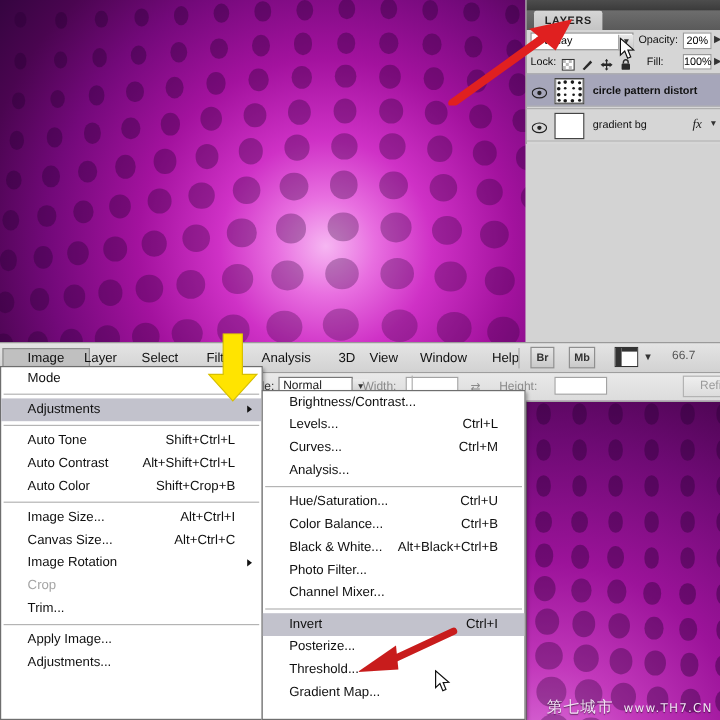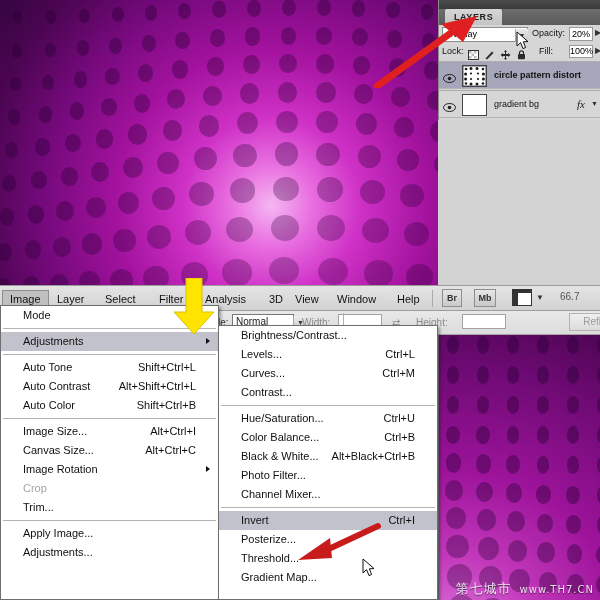--- a/index.html
+++ b/index.html
@@ -121,21 +121,21 @@
   
   .greybg{position:absolute;left:438px;top:120px;width:162px;height:210px;background:#d3d3d3;}
 
   
   .menubar{
     position:absolute;left:0;top:285px;width:600px;height:26px;
     background:linear-gradient(#e4e4e4,#d2d2d2);
     border-top:1px solid #9a9a9a;border-bottom:1px solid #9e9e9e;box-sizing:border-box;
   }
   .mi{
-    position:absolute;top:4px;height:18px;line-height:18px;padding:0 7px;
+    position:absolute;top:4px;height:18px;line-height:18px;padding:0 20px;
     font-size:11px;color:#111;
   }
   .mi.active{background:#c0c0c0;border:1px solid #8d8d8d;box-sizing:border-box;line-height:16px;}
   .mb-sep{position:absolute;left:432px;top:290px;width:1px;height:17px;background:#a9a9a9;}
   .btn-sq{
     position:absolute;top:289px;height:18px;
     background:linear-gradient(#e6e6e6,#c9c9c9);
     border:1px solid #8f8f8f;box-sizing:border-box;
     font-size:9px;font-weight:bold;color:#333;text-align:center;line-height:16px;
   }
@@ -527,37 +527,37 @@
   </div>
   <div class="opt-div"></div>
 
   <div class="menu" id="image-menu">
       <div class="item"><span>Mode</span><span class="sub"></span></div>
       <div class="sep"></div>
       <div class="item hl"><span>Adjustments</span><span class="sub"></span></div>
       <div class="sep"></div>
       <div class="item"><span>Auto Tone</span><span class="sc">Shift+Ctrl+L</span></div>
       <div class="item"><span>Auto Contrast</span><span class="sc">Alt+Shift+Ctrl+L</span></div>
-      <div class="item"><span>Auto Color</span><span class="sc">Shift+Ctrl+B</span></div>
+      <div class="item"><span>Auto Color</span><span class="sc">Shift+Crop+B</span></div>
       <div class="sep"></div>
       <div class="item"><span>Image Size...</span><span class="sc">Alt+Ctrl+I</span></div>
       <div class="item"><span>Canvas Size...</span><span class="sc">Alt+Ctrl+C</span></div>
       <div class="item"><span>Image Rotation</span><span class="sub"></span></div>
       <div class="item dis"><span>Crop</span></div>
       <div class="item"><span>Trim...</span></div>
       <div class="sep"></div>
       <div class="item"><span>Apply Image...</span></div>
       <div class="item"><span>Adjustments...</span></div>
     </div>
 
   <div class="menu" id="adj-menu">
       <div class="item"><span>Brightness/Contrast...</span></div>
       <div class="item"><span>Levels...</span><span class="sc">Ctrl+L</span></div>
       <div class="item"><span>Curves...</span><span class="sc">Ctrl+M</span></div>
-      <div class="item"><span>Contrast...</span></div>
+      <div class="item"><span>Analysis...</span></div>
       <div class="sep"></div>
       <div class="item"><span>Hue/Saturation...</span><span class="sc">Ctrl+U</span></div>
       <div class="item"><span>Color Balance...</span><span class="sc">Ctrl+B</span></div>
       <div class="item"><span>Black &amp; White...</span><span class="sc">Alt+Black+Ctrl+B</span></div>
       <div class="item"><span>Photo Filter...</span></div>
       <div class="item"><span>Channel Mixer...</span></div>
       <div class="sep"></div>
       <div class="item hl"><span>Invert</span><span class="sc">Ctrl+I</span></div>
       <div class="item"><span>Posterize...</span></div>
       <div class="item"><span>Threshold...</span></div>

